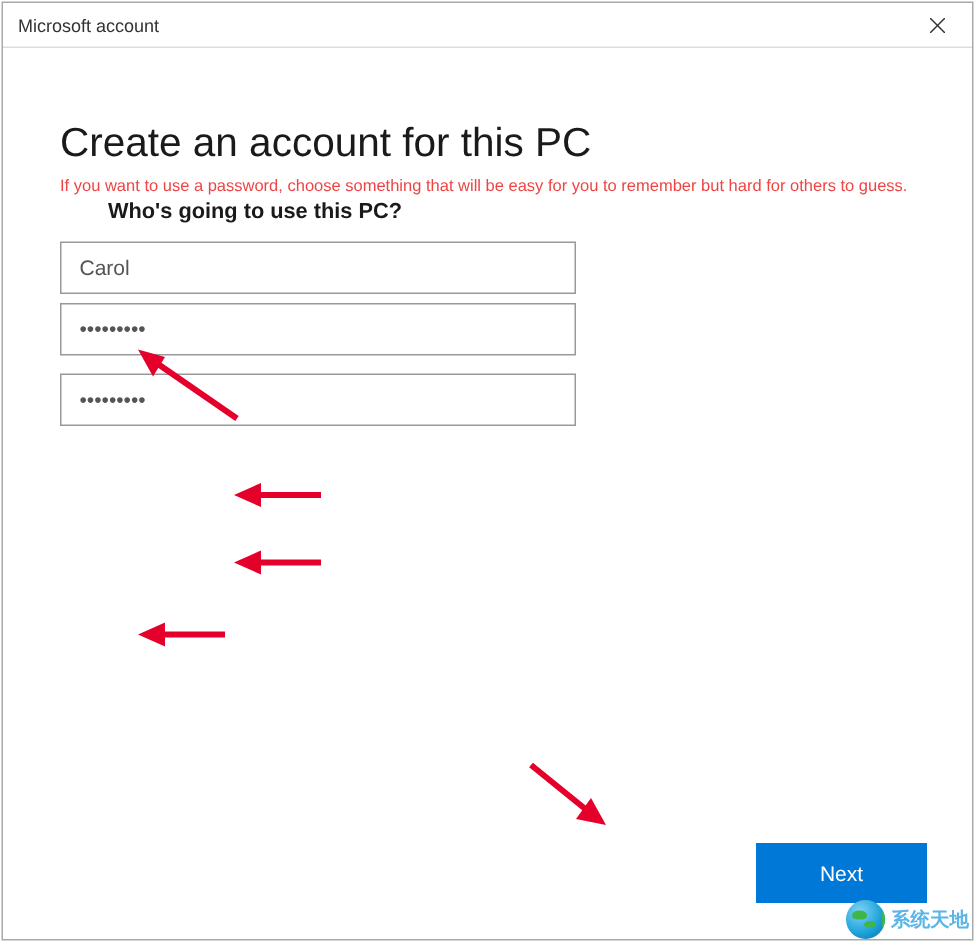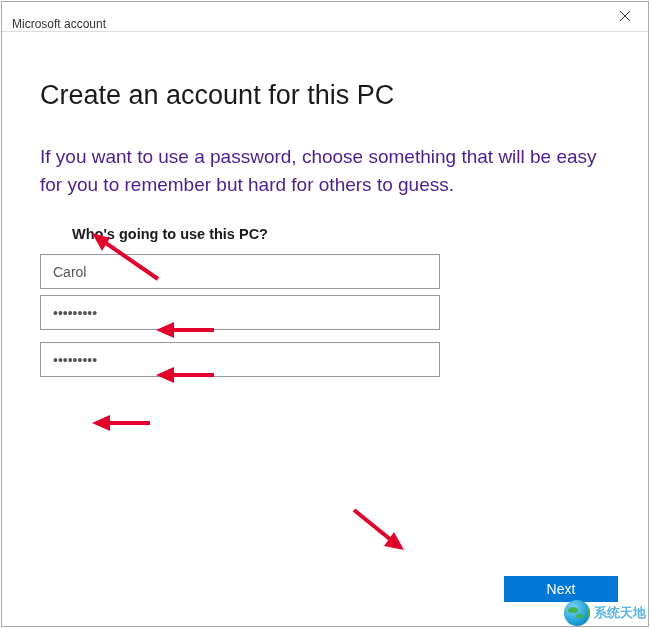--- a/index.html
+++ b/index.html
@@ -20,21 +20,21 @@
       width: 648px;
       height: 626px;
       margin: 1px;
       background: #fff;
       display: flex;
       flex-direction: column;
     }
     .titlebar {
       height: 30px;
       display: flex;
-      align-items: flex-end;
+      align-items: center;
       justify-content: space-between;
       border-bottom: 1px solid #ddd;
       padding-left: 10px;
     }
     .titlebar-title {
       font-size: 12px;
       color: #333;
     }
     .titlebar-close {
       width: 46px;
@@ -50,37 +50,36 @@
     }
     .content {
       padding: 48px 38px 20px 38px;
       flex: 1;
       position: relative;
     }
     .heading {
       font-size: 27px;
       font-weight: 400;
       color: #1a1a1a;
-      margin-bottom: 32px;
+      margin-bottom: 6px;
     }
     .description {
-      font-size: 19px;
-      color: #4c1d95;
+      font-size: 11px;
+      color: #ef4444;
       line-height: 1.45;
-      margin-bottom: 28px;
     }
     .field-label {
       font-size: 14.5px;
       font-weight: 600;
       color: #1a1a1a;
       margin-bottom: 12px;
       margin-left: 32px;
     }
     .input-box {
-      width: 400px;
+      width: 344px;
       height: 35px;
       border: 1px solid #999;
       padding: 0 12px;
       font-size: 14px;
       font-family: inherit;
       color: #555;
       background: #fff;
       display: block;
       margin-bottom: 12px;
     }
@@ -89,21 +88,21 @@
     }
     .button-row {
       position: absolute;
       right: 30px;
       bottom: 24px;
       display: flex;
       gap: 6px;
     }
     .btn {
       width: 114px;
-      height: 26px;
+      height: 40px;
       font-size: 14px;
       border: none;
       cursor: pointer;
       font-family: inherit;
       margin-top: 24px;
     }
     .btn-primary {
       background: #0078d7;
       color: #fff;
     }

